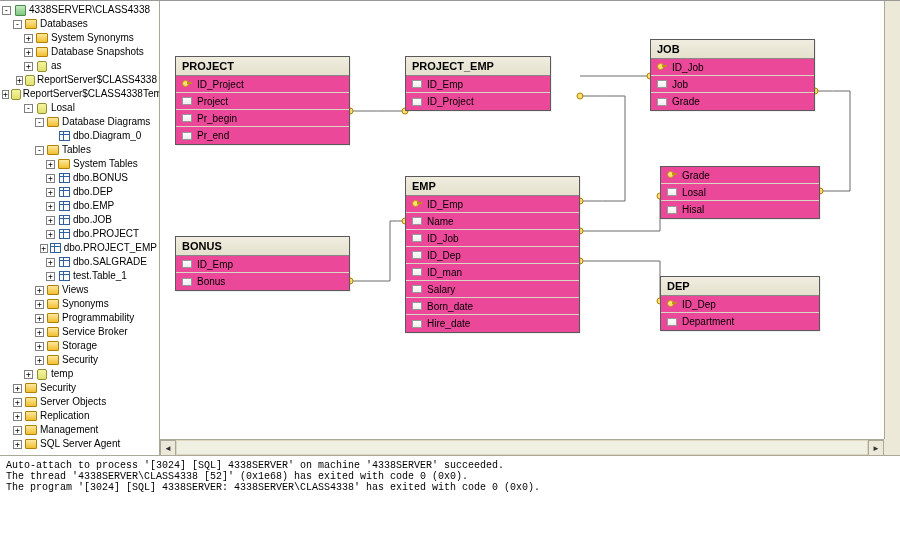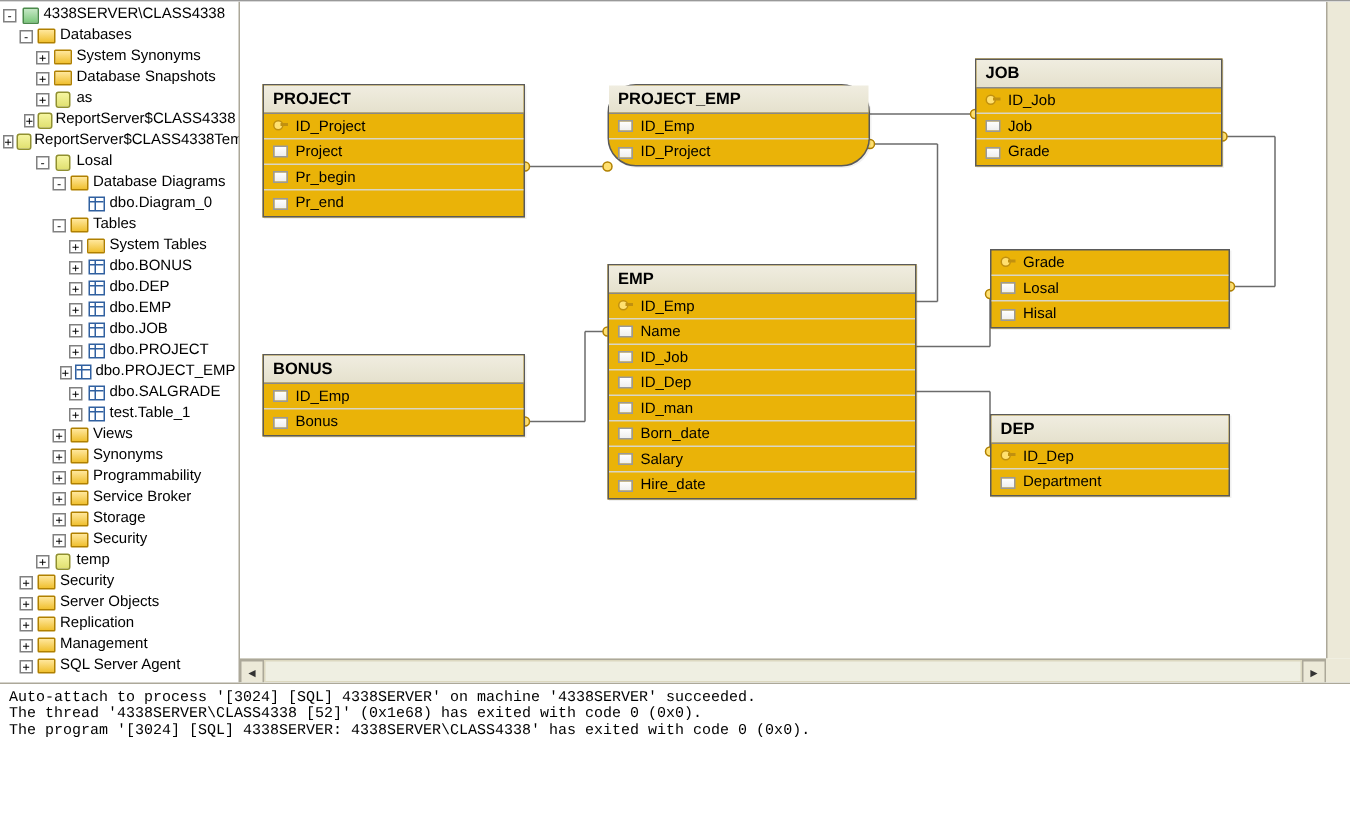--- a/index.html
+++ b/index.html
@@ -21,21 +21,21 @@
 .indent { display:inline-block; }
 
 .canvas-wrap { flex:1; position: relative; background:#fff; overflow:hidden; }
 .canvas { position: absolute; inset:0 0 16px 0; overflow: hidden; }
 .hscroll { position:absolute; left:0; right:16px; bottom:0; height:16px; background:#ece9d8; border-top:1px solid #aca899; display:flex; }
 .vscroll { position:absolute; right:0; top:0; bottom:16px; width:16px; background:#ece9d8; border-left:1px solid #aca899; }
 .scroll-btn{ width:16px; height:16px; background:#ece9d8; border:1px solid #aca899; display:flex; align-items:center; justify-content:center; font-size:8px; color:#333;}
 .scroll-track{ flex:1; background:#efefe2; border:1px solid #dcd8c0;}
 .corner { position:absolute; right:0; bottom:0; width:16px; height:16px; background:#ece9d8; }
 
-.dbtable { position:absolute; border:1px solid #5a5a5a; background:#eab308; box-shadow: 1px 1px 0 rgba(0,0,0,.06); }
+.dbtable { position:absolute; border:1px solid #5a5a5a; background:#ec4899; box-shadow: 1px 1px 0 rgba(0,0,0,.06); }
 .dbtable-header { background: linear-gradient(#f0ede0,#e5e1cd); border-bottom:1px solid #888; padding: 3px 6px; font-weight: bold; font-size: 11px;}
 .dbtable-body { }
 .dbtable-row { display:flex; align-items:center; border-bottom:1px solid #d9d6c6; height:17px; padding: 0 4px; }
 .dbtable-row:last-child{ border-bottom:none; }
 .rowicon { width:14px; display:flex; align-items:center; justify-content:center; margin-right:3px; }
 .key-ico { width:10px; height:10px; position: relative; }
 .key-ico::before { content:""; position:absolute; left:0; top:1px; width:5px; height:5px; border:1px solid #c09010; border-radius:50%; background: #ffe070; }
 .key-ico::after { content:""; position:absolute; left:5px; top:3px; width:5px; height:2px; background:#c09010; }
 .col-ico { width:10px; height:8px; border:1px solid #999; background: linear-gradient(#fff,#eee); }
 .colname { font-size: 10px; }
@@ -370,21 +370,21 @@
                 <span class="colname">Pr_begin</span>
               </div>
               <div class="dbtable-row">
                 <span class="rowicon">
                   <span class="col-ico"></span>
                 </span>
                 <span class="colname">Pr_end</span>
               </div>
             </div>
           </div>
-          <div class="dbtable" style="left: 245px; top: 55px; width: 175px; border-radius: 19px;">
+          <div class="dbtable" style="left: 245px; top: 55px; width: 146px;">
             <div class="dbtable-header">PROJECT_EMP</div>
             <div class="dbtable-body">
               <div class="dbtable-row">
                 <span class="rowicon">
                   <span class="col-ico"></span>
                 </span>
                 <span class="colname">ID_Emp</span>
               </div>
               <div class="dbtable-row">
                 <span class="rowicon">
@@ -410,21 +410,21 @@
                 <span class="colname">Job</span>
               </div>
               <div class="dbtable-row">
                 <span class="rowicon">
                   <span class="col-ico"></span>
                 </span>
                 <span class="colname">Grade</span>
               </div>
             </div>
           </div>
-          <div class="dbtable" style="left: 245px; top: 175px; width: 206px;">
+          <div class="dbtable" style="left: 245px; top: 175px; width: 175px;">
             <div class="dbtable-header">EMP</div>
             <div class="dbtable-body">
               <div class="dbtable-row">
                 <span class="rowicon">
                   <span class="key-ico"></span>
                 </span>
                 <span class="colname">ID_Emp</span>
               </div>
               <div class="dbtable-row">
                 <span class="rowicon">
@@ -447,27 +447,27 @@
               <div class="dbtable-row">
                 <span class="rowicon">
                   <span class="col-ico"></span>
                 </span>
                 <span class="colname">ID_man</span>
               </div>
               <div class="dbtable-row">
                 <span class="rowicon">
                   <span class="col-ico"></span>
                 </span>
+                <span class="colname">Salary</span>
+              </div>
+              <div class="dbtable-row">
+                <span class="rowicon">
+                  <span class="col-ico"></span>
+                </span>
                 <span class="colname">Born_date</span>
-              </div>
-              <div class="dbtable-row">
-                <span class="rowicon">
-                  <span class="col-ico"></span>
-                </span>
-                <span class="colname">Salary</span>
               </div>
               <div class="dbtable-row">
                 <span class="rowicon">
                   <span class="col-ico"></span>
                 </span>
                 <span class="colname">Hire_date</span>
               </div>
             </div>
           </div>
           <div class="dbtable" style="left: 500px; top: 165px; width: 160px;">

